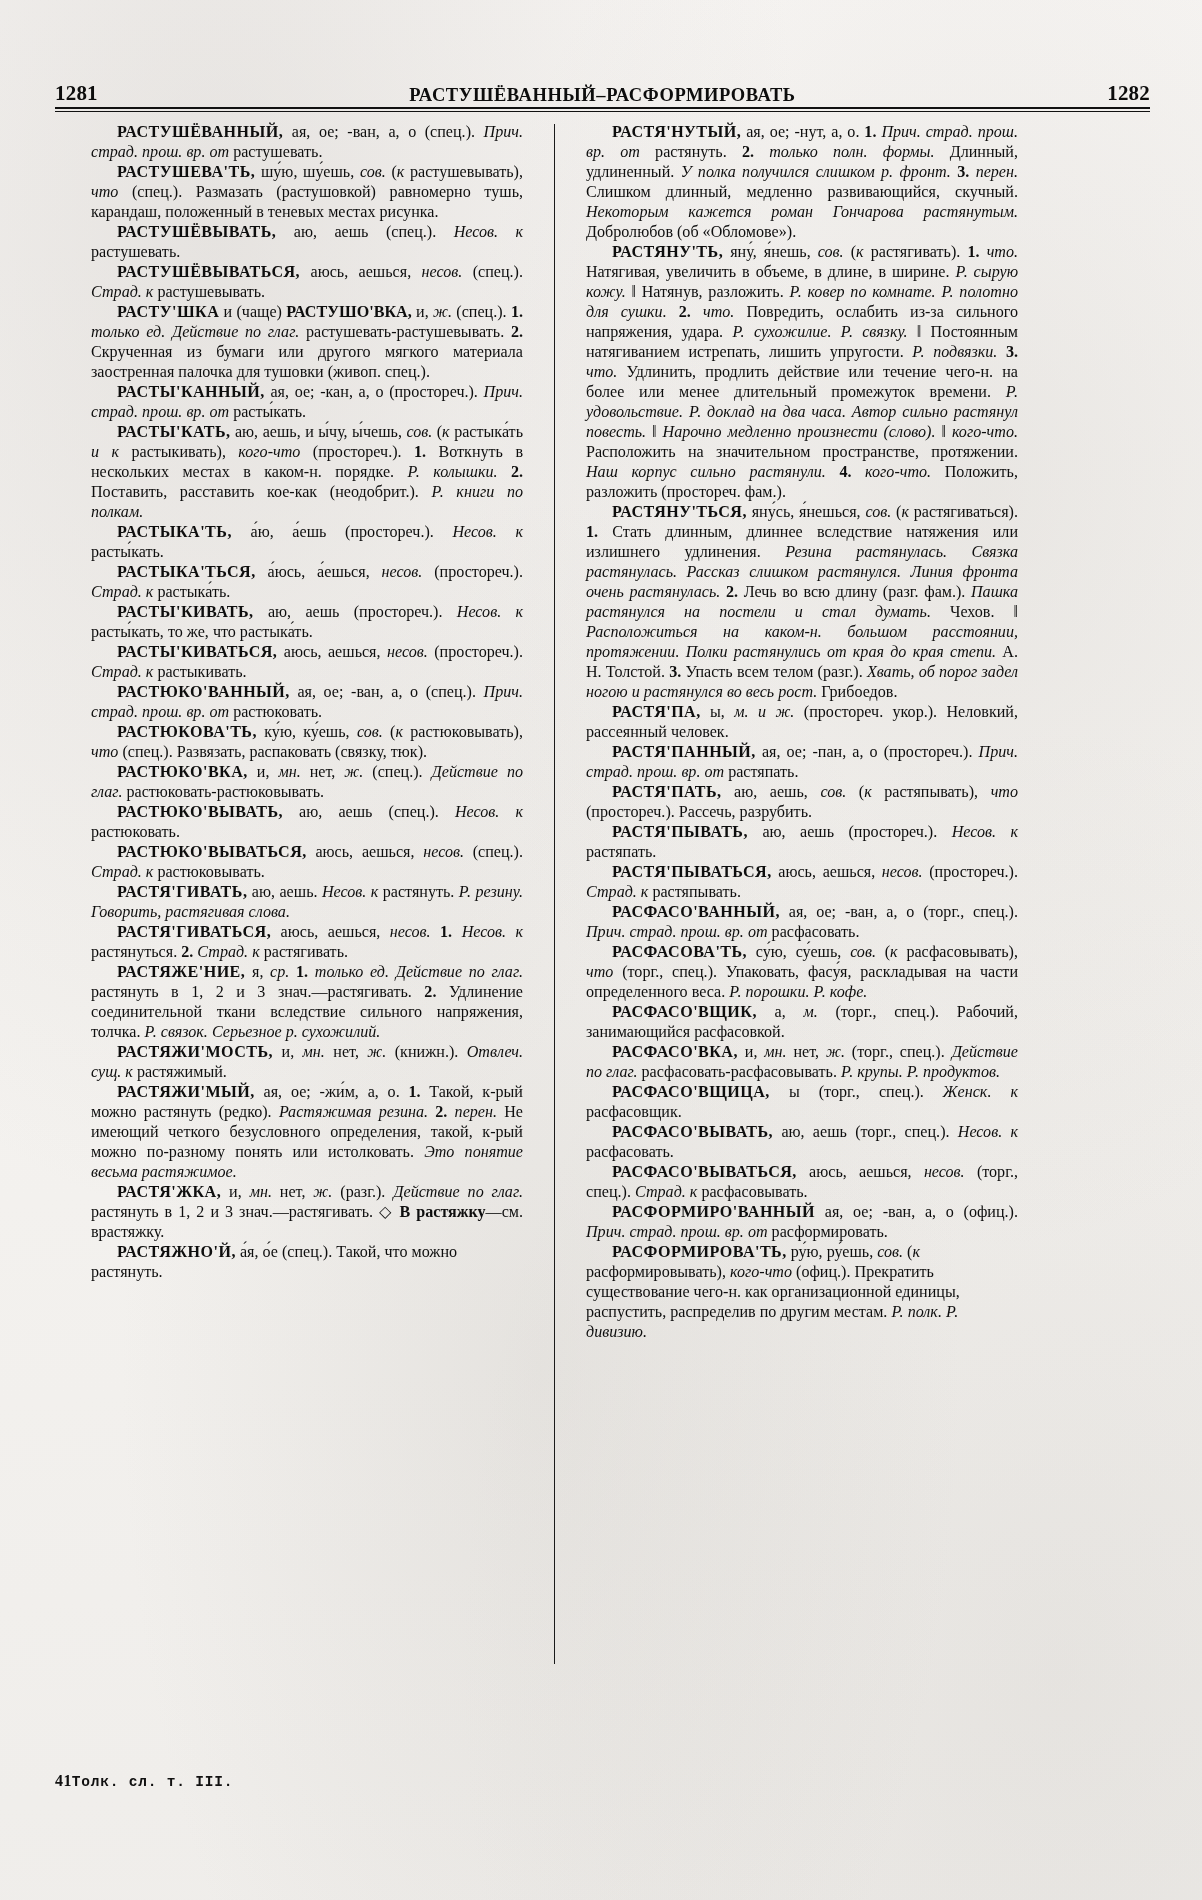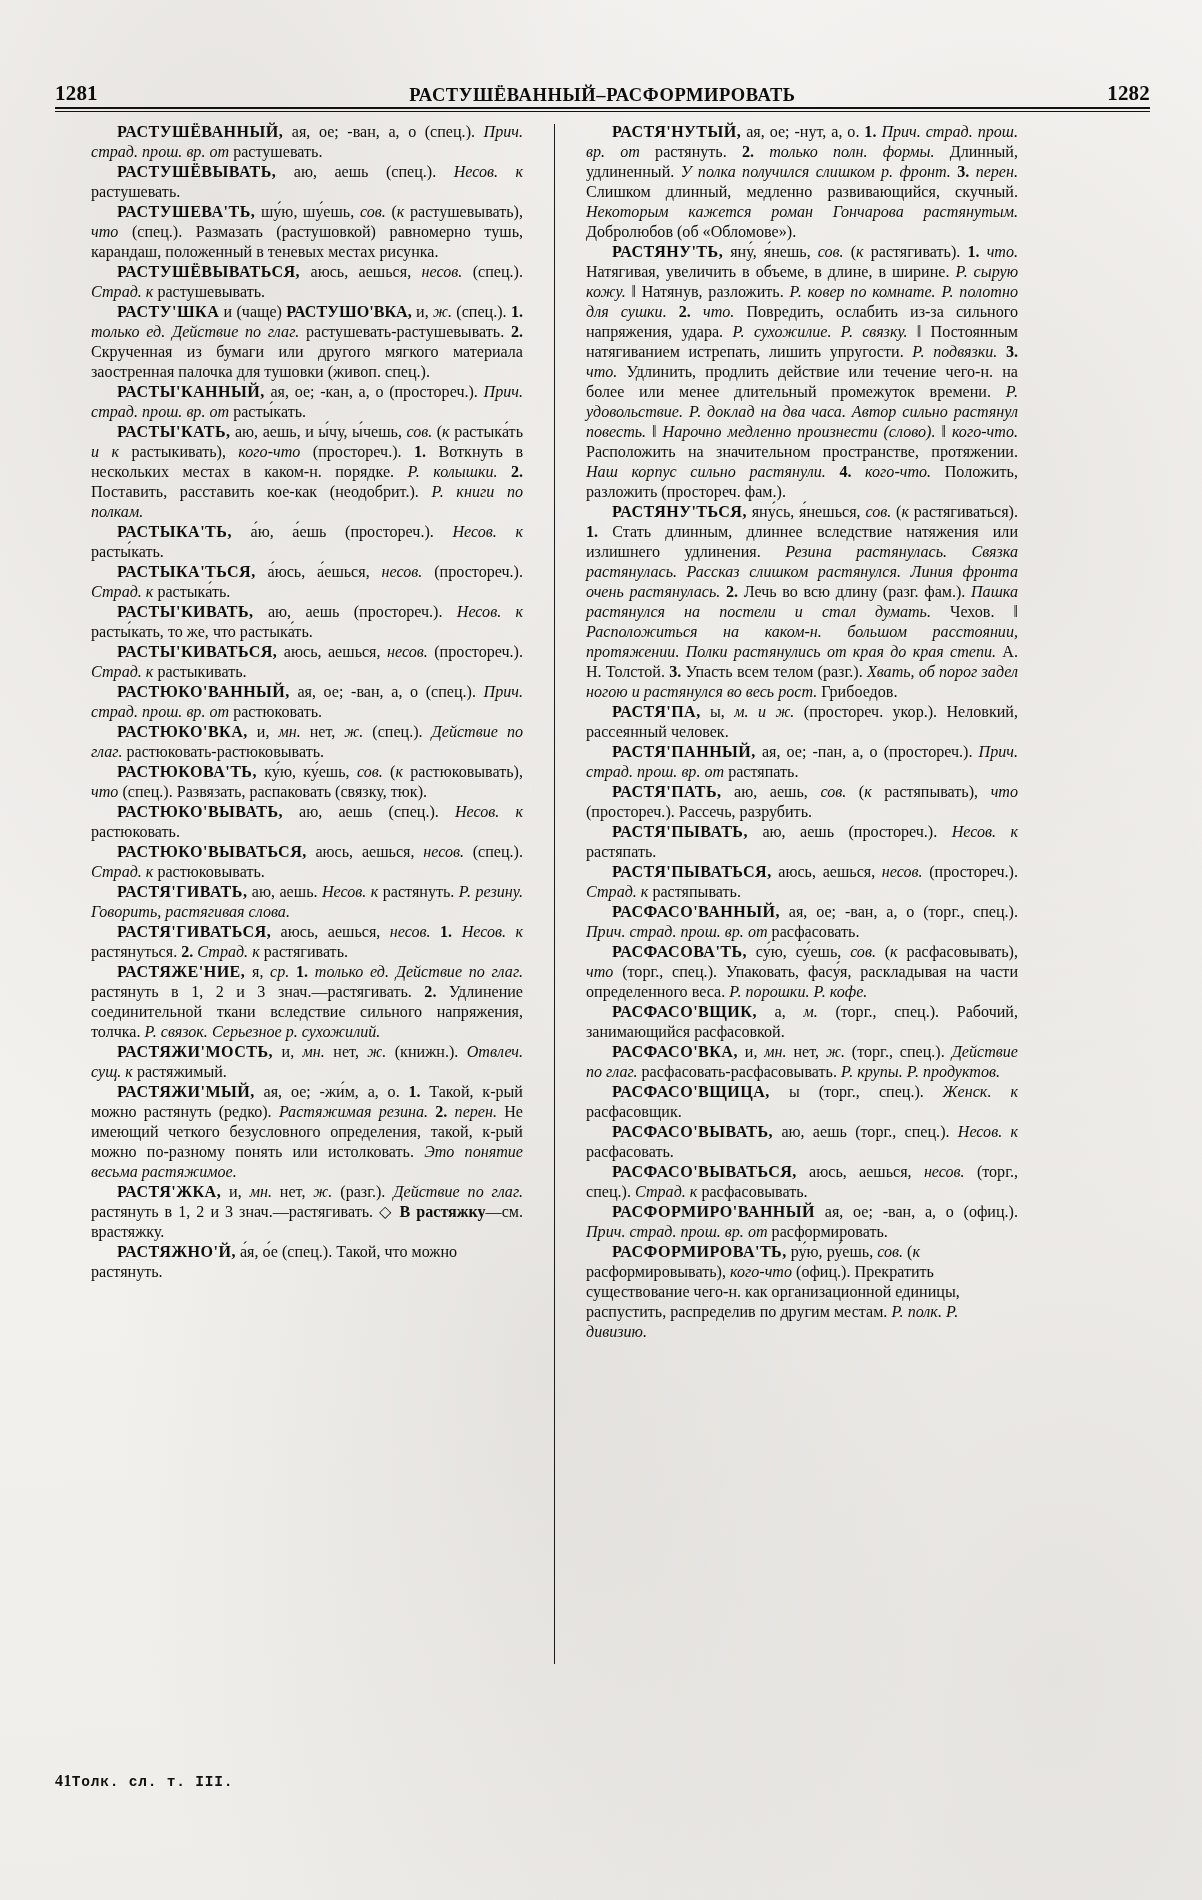--- a/index.html
+++ b/index.html
@@ -143,33 +143,33 @@
     <div class="runhead">
       <div class="folio">1281</div>
       <div class="runhead-title">РАСТУШЁВАННЫЙ–РАСФОРМИРОВАТЬ</div>
       <div class="folio">1282</div>
       <div class="rule-double"></div>
     </div>
 
     <div class="columns">
       <div class="col col-left">
           <p class="entry"><span class="hw">РАСТУШЁВАННЫЙ,</span><span> ая, ое; -ван, а, о (спец.). <i>Прич. страд. прош. вр. от</i> растушевать.</span></p>
+          <p class="entry"><span class="hw">РАСТУШЕВА'ТЬ,</span><span> шу́ю, шу́ешь, <i>сов.</i> (<i>к</i> растушевывать), <i>что</i> (спец.). Размазать (растушовкой) равномерно тушь, карандаш, положенный в теневых местах рисунка.</span></p>
           <p class="entry"><span class="hw">РАСТУШЁВЫВАТЬ,</span><span> аю, аешь (спец.). <i>Несов. к</i> растушевать.</span></p>
-          <p class="entry"><span class="hw">РАСТУШЕВА'ТЬ,</span><span> шу́ю, шу́ешь, <i>сов.</i> (<i>к</i> растушевывать), <i>что</i> (спец.). Размазать (растушовкой) равномерно тушь, карандаш, положенный в теневых местах рисунка.</span></p>
           <p class="entry"><span class="hw">РАСТУШЁВЫВАТЬСЯ,</span><span> аюсь, аешься, <i>несов.</i> (спец.). <i>Страд. к</i> растушевывать.</span></p>
           <p class="entry"><span class="hw">РАСТУ'ШКА</span><span> и (чаще) <b>РАСТУШО'ВКА,</b> и, <i>ж.</i> (спец.). <b>1.</b> <i>только ед. Действие по глаг.</i> растушевать-растушевывать. <b>2.</b> Скрученная из бумаги или другого мягкого материала заостренная палочка для тушовки (живоп. спец.).</span></p>
           <p class="entry"><span class="hw">РАСТЫ'КАННЫЙ,</span><span> ая, ое; -кан, а, о (простореч.). <i>Прич. страд. прош. вр. от</i> расты́кать.</span></p>
           <p class="entry"><span class="hw">РАСТЫ'КАТЬ,</span><span> аю, аешь, и ы́чу, ы́чешь, <i>сов.</i> (<i>к</i> растыка́ть <i>и к</i> растыкивать), <i>кого-что</i> (простореч.). <b>1.</b> Воткнуть в нескольких местах в каком-н. порядке. <i>Р. колышки.</i> <b>2.</b> Поставить, расставить кое-как (неодобрит.). <i>Р. книги по полкам.</i></span></p>
           <p class="entry"><span class="hw">РАСТЫКА'ТЬ,</span><span> а́ю, а́ешь (простореч.). <i>Несов. к</i> расты́кать.</span></p>
           <p class="entry"><span class="hw">РАСТЫКА'ТЬСЯ,</span><span> а́юсь, а́ешься, <i>несов.</i> (простореч.). <i>Страд. к</i> растыка́ть.</span></p>
           <p class="entry"><span class="hw">РАСТЫ'КИВАТЬ,</span><span> аю, аешь (простореч.). <i>Несов. к</i> расты́кать, то же, что растыка́ть.</span></p>
           <p class="entry"><span class="hw">РАСТЫ'КИВАТЬСЯ,</span><span> аюсь, аешься, <i>несов.</i> (простореч.). <i>Страд. к</i> растыкивать.</span></p>
           <p class="entry"><span class="hw">РАСТЮКО'ВАННЫЙ,</span><span> ая, ое; -ван, а, о (спец.). <i>Прич. страд. прош. вр. от</i> растюковать.</span></p>
+          <p class="entry"><span class="hw">РАСТЮКОВА'ТЬ,</span><span> ку́ю, ку́ешь, <i>сов.</i> (<i>к</i> растюковывать), <i>что</i> (спец.). Развязать, распаковать (связку, тюк).</span></p>
           <p class="entry"><span class="hw">РАСТЮКО'ВКА,</span><span> и, <i>мн.</i> нет, <i>ж.</i> (спец.). <i>Действие по глаг.</i> растюковать-растюковывать.</span></p>
-          <p class="entry"><span class="hw">РАСТЮКОВА'ТЬ,</span><span> ку́ю, ку́ешь, <i>сов.</i> (<i>к</i> растюковывать), <i>что</i> (спец.). Развязать, распаковать (связку, тюк).</span></p>
           <p class="entry"><span class="hw">РАСТЮКО'ВЫВАТЬ,</span><span> аю, аешь (спец.). <i>Несов. к</i> растюковать.</span></p>
           <p class="entry"><span class="hw">РАСТЮКО'ВЫВАТЬСЯ,</span><span> аюсь, аешься, <i>несов.</i> (спец.). <i>Страд. к</i> растюковывать.</span></p>
           <p class="entry"><span class="hw">РАСТЯ'ГИВАТЬ,</span><span> аю, аешь. <i>Несов. к</i> растянуть. <i>Р. резину. Говорить, растягивая слова.</i></span></p>
           <p class="entry"><span class="hw">РАСТЯ'ГИВАТЬСЯ,</span><span> аюсь, аешься, <i>несов.</i> <b>1.</b> <i>Несов. к</i> растянуться. <b>2.</b> <i>Страд. к</i> растягивать.</span></p>
           <p class="entry"><span class="hw">РАСТЯЖЕ'НИЕ,</span><span> я, <i>ср.</i> <b>1.</b> <i>только ед. Действие по глаг.</i> растянуть в 1, 2 и 3 знач.—растягивать. <b>2.</b> Удлинение соединительной ткани вследствие сильного напряжения, толчка. <i>Р. связок. Серьезное р. сухожилий.</i></span></p>
           <p class="entry"><span class="hw">РАСТЯЖИ'МОСТЬ,</span><span> и, <i>мн.</i> нет, <i>ж.</i> (книжн.). <i>Отвлеч. сущ. к</i> растяжимый.</span></p>
           <p class="entry"><span class="hw">РАСТЯЖИ'МЫЙ,</span><span> ая, ое; -жи́м, а, о. <b>1.</b> Такой, к-рый можно растянуть (редко). <i>Растяжимая резина.</i> <b>2.</b> <i>перен.</i> Не имеющий четкого безусловного определения, такой, к-рый можно по-разному понять или истолковать. <i>Это понятие весьма растяжимое.</i></span></p>
           <p class="entry"><span class="hw">РАСТЯ'ЖКА,</span><span> и, <i>мн.</i> нет, <i>ж.</i> (разг.). <i>Действие по глаг.</i> растянуть в 1, 2 и 3 знач.—растягивать. ◇ <b>В растяжку</b>—см. врастяжку.</span></p>
           <p class="entry"><span class="hw">РАСТЯЖНО'Й,</span><span> а́я, о́е (спец.). Такой, что можно растянуть.</span></p>
         </div>

